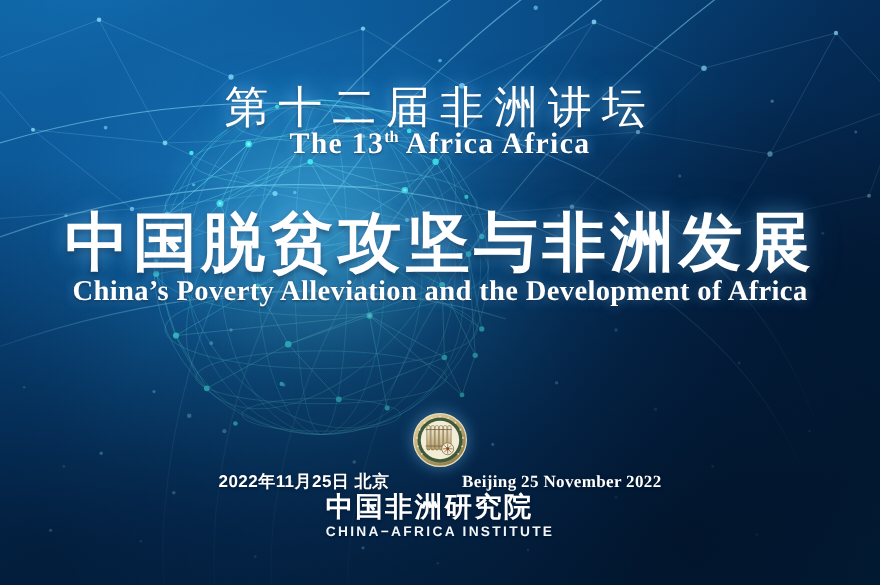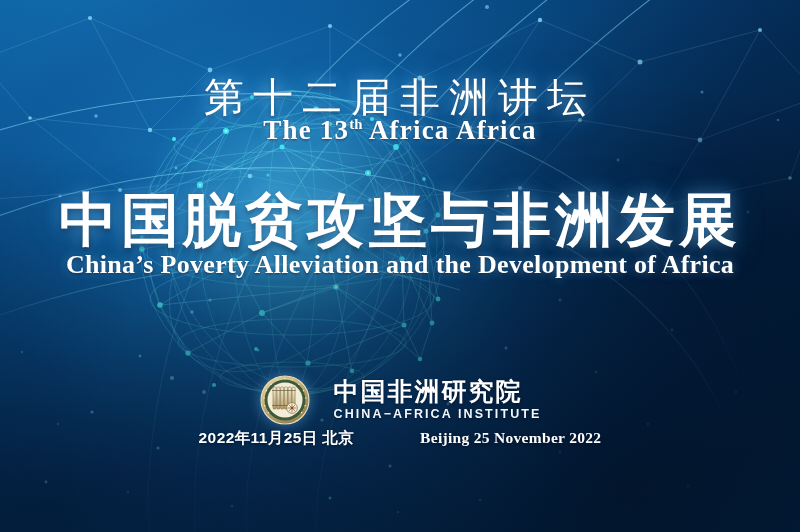--- a/index.html
+++ b/index.html
@@ -74,21 +74,21 @@
     font-weight:700;
     font-size:26px;
     letter-spacing:.3px;
     color:#ffffff;
     text-shadow:0 0 10px rgba(110,195,255,.55),0 1px 3px rgba(0,16,38,.8);
   }
 
   
   .logo-lockup{
     position:absolute;top:374px;left:0;right:0;
-    display:flex;align-items:center;justify-content:center;gap:23px;
+    display:flex;align-items:center;justify-content:center;gap:23px;flex-direction:column;
   }
   .emblem{
     position:relative;width:52px;height:52px;flex:0 0 auto;
     filter:drop-shadow(0 0 7px rgba(120,200,255,.45));
   }
   .logo-text{display:flex;flex-direction:column;gap:2px;}
   .logo-cn{
     font-family:"Liberation Serif", serif;
     font-size:25px;font-weight:700;letter-spacing:2px;color:#ffffff;line-height:1.05;
     text-shadow:0 1px 3px rgba(0,16,38,.7);

